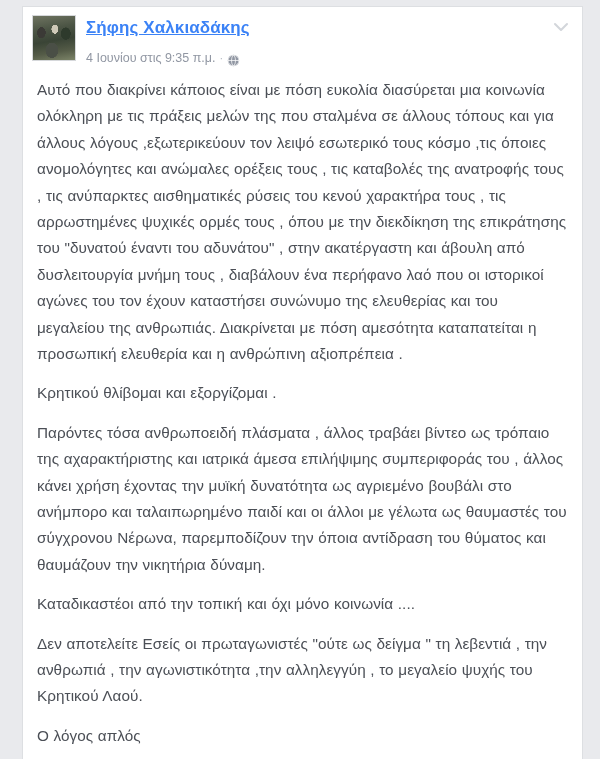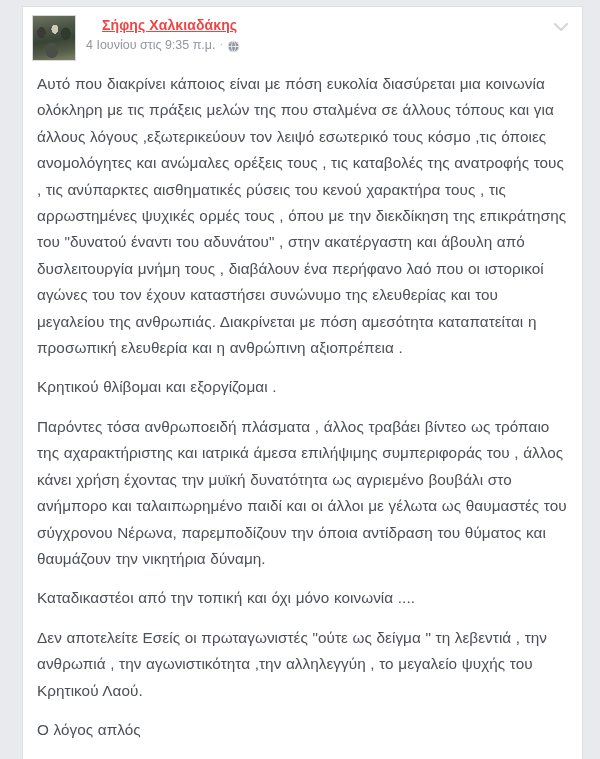--- a/index.html
+++ b/index.html
@@ -54,30 +54,29 @@
     image-rendering: pixelated;
   }
 
   .header-meta {
     margin-left: 10px;
     padding-top: 3px;
     line-height: 1.25;
   }
 
   .author-name {
-    color: #ef4444;
-    font-size: 14px;
+    color: #3b82f6;
+    font-size: 17px;
     font-weight: bold;
     letter-spacing: 0.1px;
     display: block;
-    margin-left: 16px;
   }
 
   .timestamp-row {
-    margin-top: 3px;
+    margin-top: 13px;
     display: flex;
     align-items: center;
     color: #9197a3;
     font-size: 12.5px;
   }
 
   .timestamp-text { color: #9197a3; }
 
   .meta-sep {
     margin: 0 4px;

